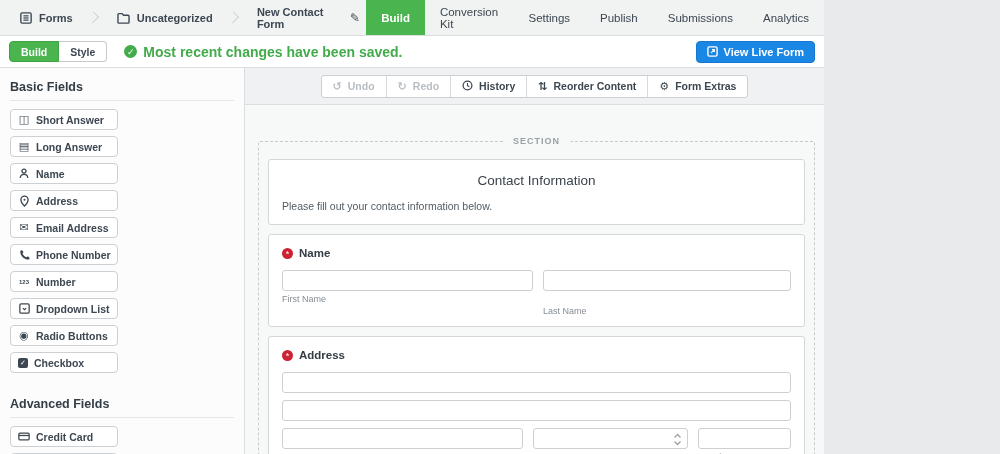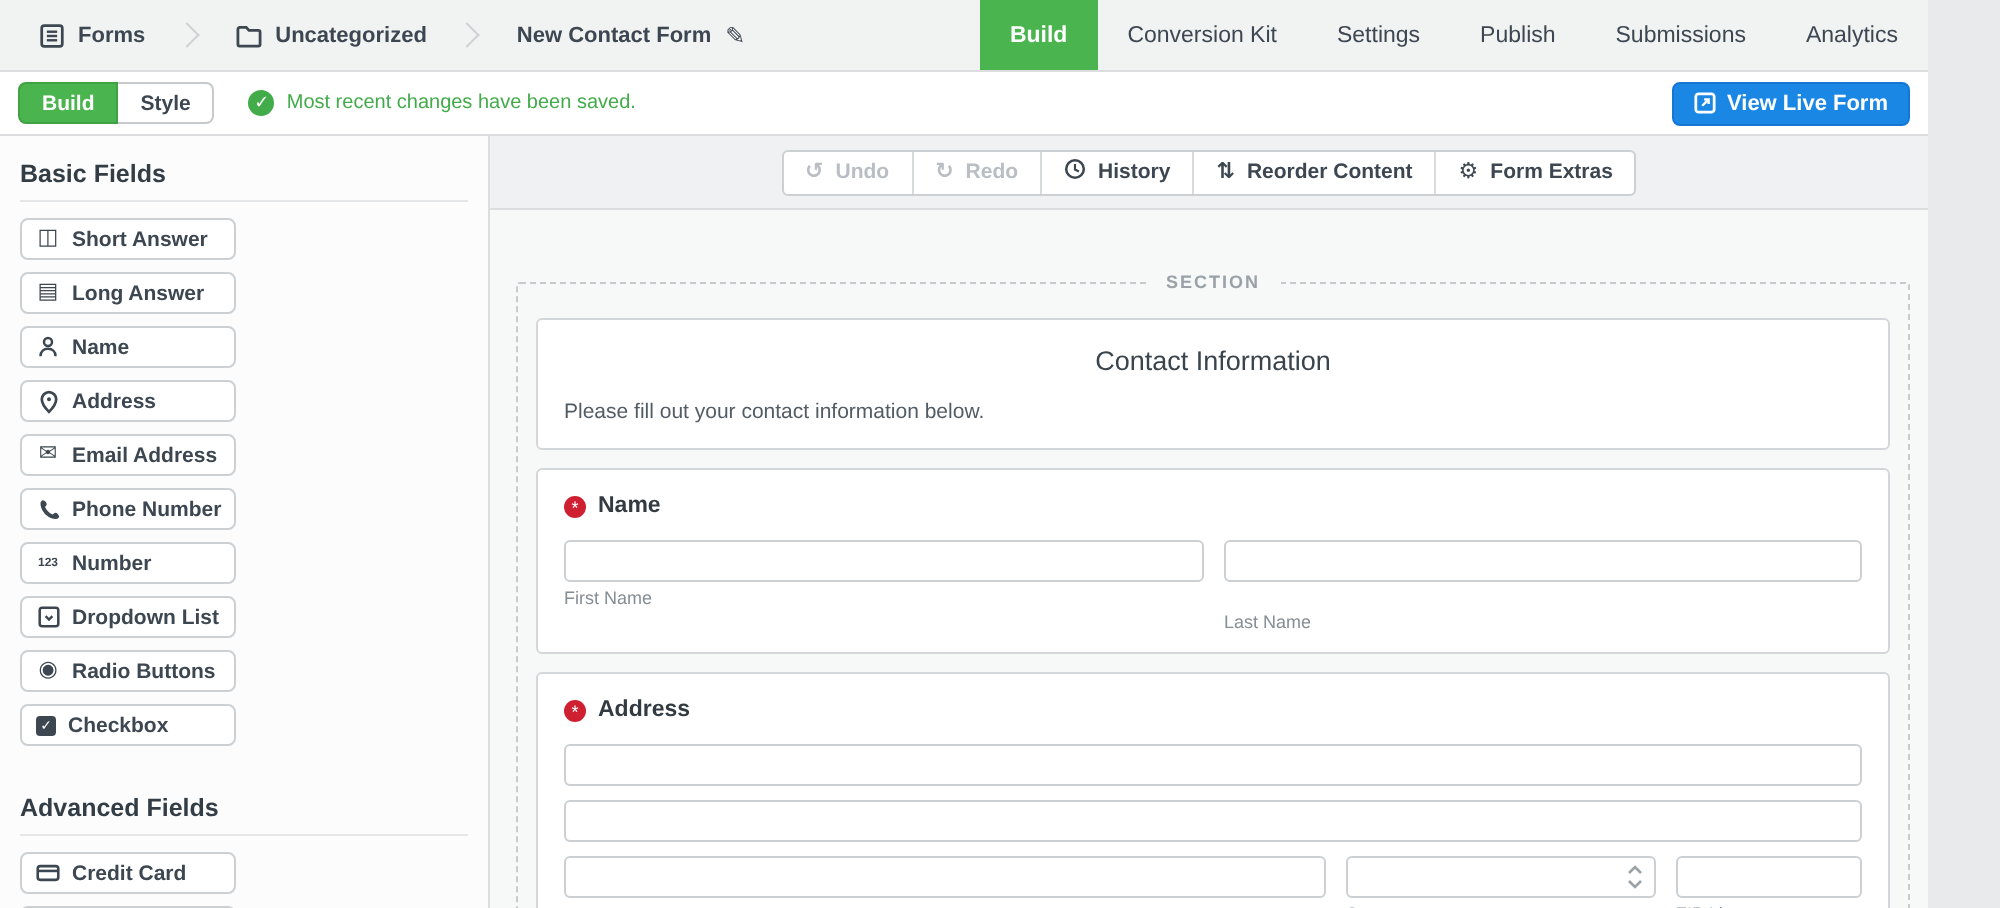--- a/index.html
+++ b/index.html
@@ -1,39 +1,39 @@
 <!DOCTYPE html>
 <html><head>
 <meta charset="utf-8">
 <style>
   * { margin:0; padding:0; box-sizing:border-box; }
   html,body { background:#e9eaeb; }
   body { font-family:"Liberation Sans","DejaVu Sans",sans-serif; }
-  .app { width:964px; height:454px; background:#fff; overflow:hidden; display:flex; flex-direction:column; position:relative;justify-content:center; }
+  .app { width:824px; height:454px; background:#fff; overflow:hidden; display:flex; flex-direction:column; position:relative;justify-content:center; }
 
   
   .topbar { height:36px; background:#f1f2f2; border-bottom:1px solid #dcdddf; display:flex; align-items:center; flex:0 0 36px; }
   .crumbs { display:flex; align-items:center; height:100%; padding-left:14px; }
   .crumb { display:flex; align-items:center; gap:7px; font-size:11px; font-weight:bold; color:#3d4751; padding:0 6px; }
   .crumb .cicon { color:#3d4751; display:flex; align-items:center; }
   .chev { width:9px; height:9px; border-top:1.5px solid #cfd2d4; border-right:1.5px solid #cfd2d4; transform:rotate(45deg); margin:0 14px 0 10px; }
   .navtabs { margin-left:auto; display:flex; height:100%; }
   .navtab { display:flex; align-items:center; padding:0 15px; font-size:11.5px; color:#3d4751; cursor:pointer; }
   .navtab.active { background:#4ab54e; color:#fff; font-weight:bold; }
 
   
   .subbar { height:32px; background:#ffffff; border-bottom:1px solid #dcdddf; display:flex; align-items:center; padding:0 9px; flex:0 0 32px; }
   .seg { display:flex; }
   .segbtn { height:21px; display:flex; align-items:center; padding:0 11px; font-size:10.5px; font-weight:bold; border:1px solid #c6cacd; background:#fff; color:#3d4751; }
   .segbtn.first { border-radius:4px 0 0 4px; }
   .segbtn.last { border-radius:0 4px 4px 0; border-left:none; }
   .segbtn.active { background:#4ab54e; border-color:#3fa344; color:#fff; }
   .saved { display:flex; align-items:center; gap:6px; margin-left:17px; }
   .saved .okdot { width:13px; height:13px; border-radius:50%; background:#42ab4a; color:#fff; font-size:9px; display:flex; align-items:center; justify-content:center; }
-  .saved .msg { font-size:10px; font-weight:normal; color:#42ab4a; }
+  .saved .msg { font-size:14px; font-weight:bold; color:#42ab4a; }
   .viewlive { margin-left:auto; height:22px; background:#1b87e5; color:#fff; border:1px solid #1478d2; border-radius:4px; display:flex; align-items:center; gap:6px; padding:0 10px; font-size:11px; font-weight:bold; cursor:pointer; }
 
   
   .bodyrow { flex:1 1 auto; display:flex; min-height:0; }
   .sidebar { width:245px; flex:0 0 245px; background:#fcfcfc; border-right:1px solid #dcdddf; padding:12px 10px 0 10px; overflow:hidden; }
   .sb-title { font-size:12.5px; font-weight:bold; color:#333d46; }
   .sb-div { height:1px; background:#e5e6e8; margin-top:6px; }
   .sb-grid { display:flex; flex-wrap:wrap; gap:6px 9px; margin-top:8px; }
   .fbtn { width:108px; height:21px; background:#fff; border:1px solid #ccd0d3; border-radius:4px; display:flex; align-items:center; gap:6px; padding:0 7px; cursor:pointer; }
   .fbtn .lab { font-size:10.5px; font-weight:bold; color:#3d4751; white-space:nowrap; }

